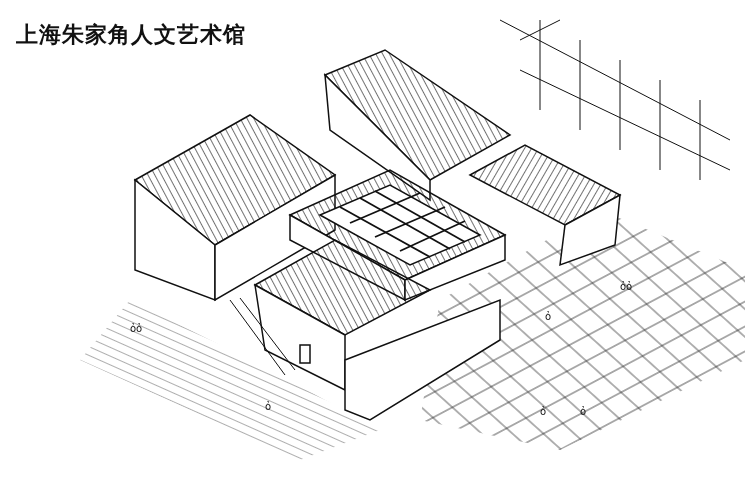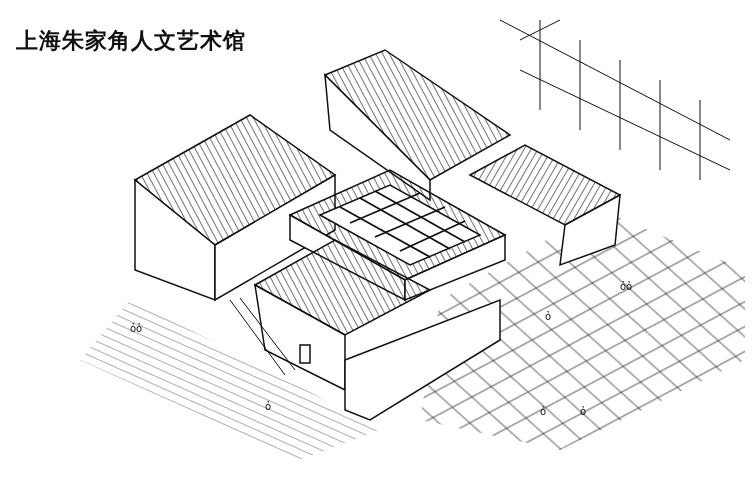--- a/index.html
+++ b/index.html
@@ -1,17 +1,17 @@
 <!DOCTYPE html>
 <html><head>
 <meta charset="utf-8">
 <style>
   html,body{margin:0;padding:0;background:#fff;}
   body{width:753px;height:500px;overflow:hidden;position:relative;font-family:"DejaVu Sans",sans-serif;}
-  .title{position:absolute;left:16px;top:26px;font-size:22px;font-weight:bold;letter-spacing:1px;color:#111;font-family:"DejaVu Serif",serif;}
+  .title{position:absolute;left:16px;top:20px;font-size:22px;font-weight:bold;letter-spacing:1px;color:#111;font-family:"DejaVu Serif",serif;}
   svg{position:absolute;left:0;top:0;}
 </style>
 </head>
 <body>
 
 <div class="title">上海朱家角人文艺术馆</div>
 
 <svg width="753" height="500" viewBox="0 0 753 500" stroke="#111" fill="none" stroke-width="1.5">
   <defs>
     <pattern id="roofH" width="6" height="6" patternUnits="userSpaceOnUse" patternTransform="rotate(-28)">

